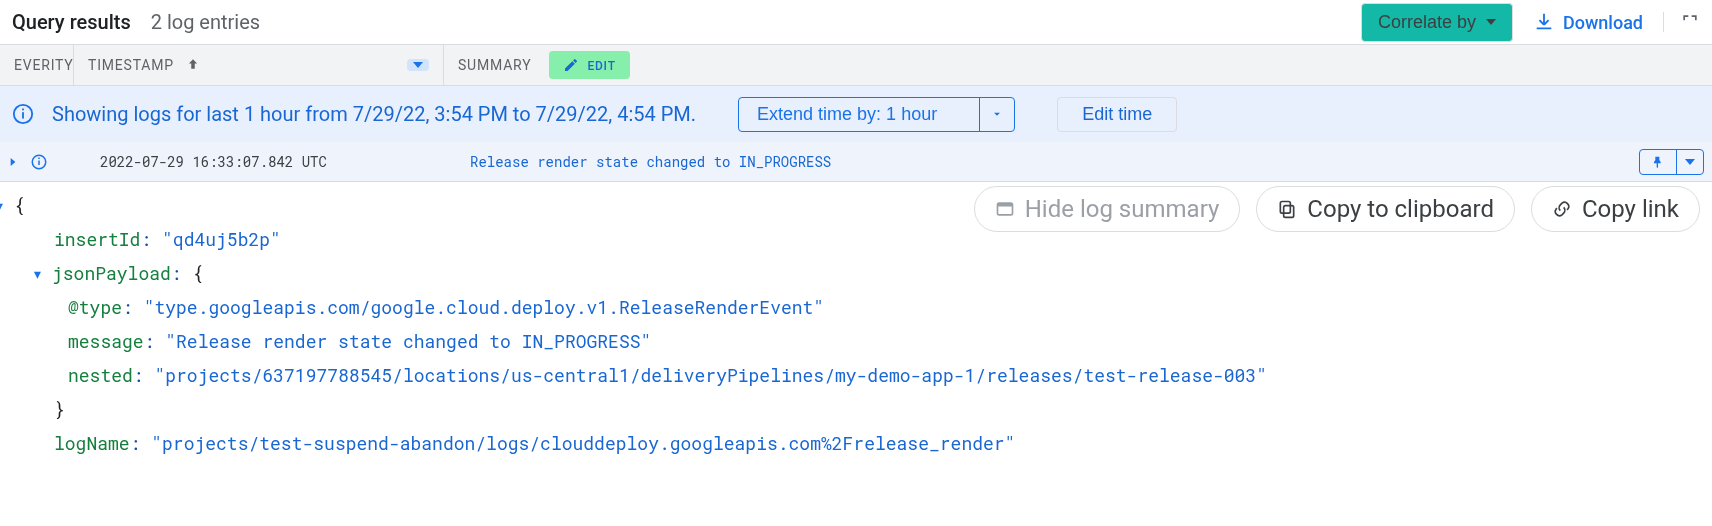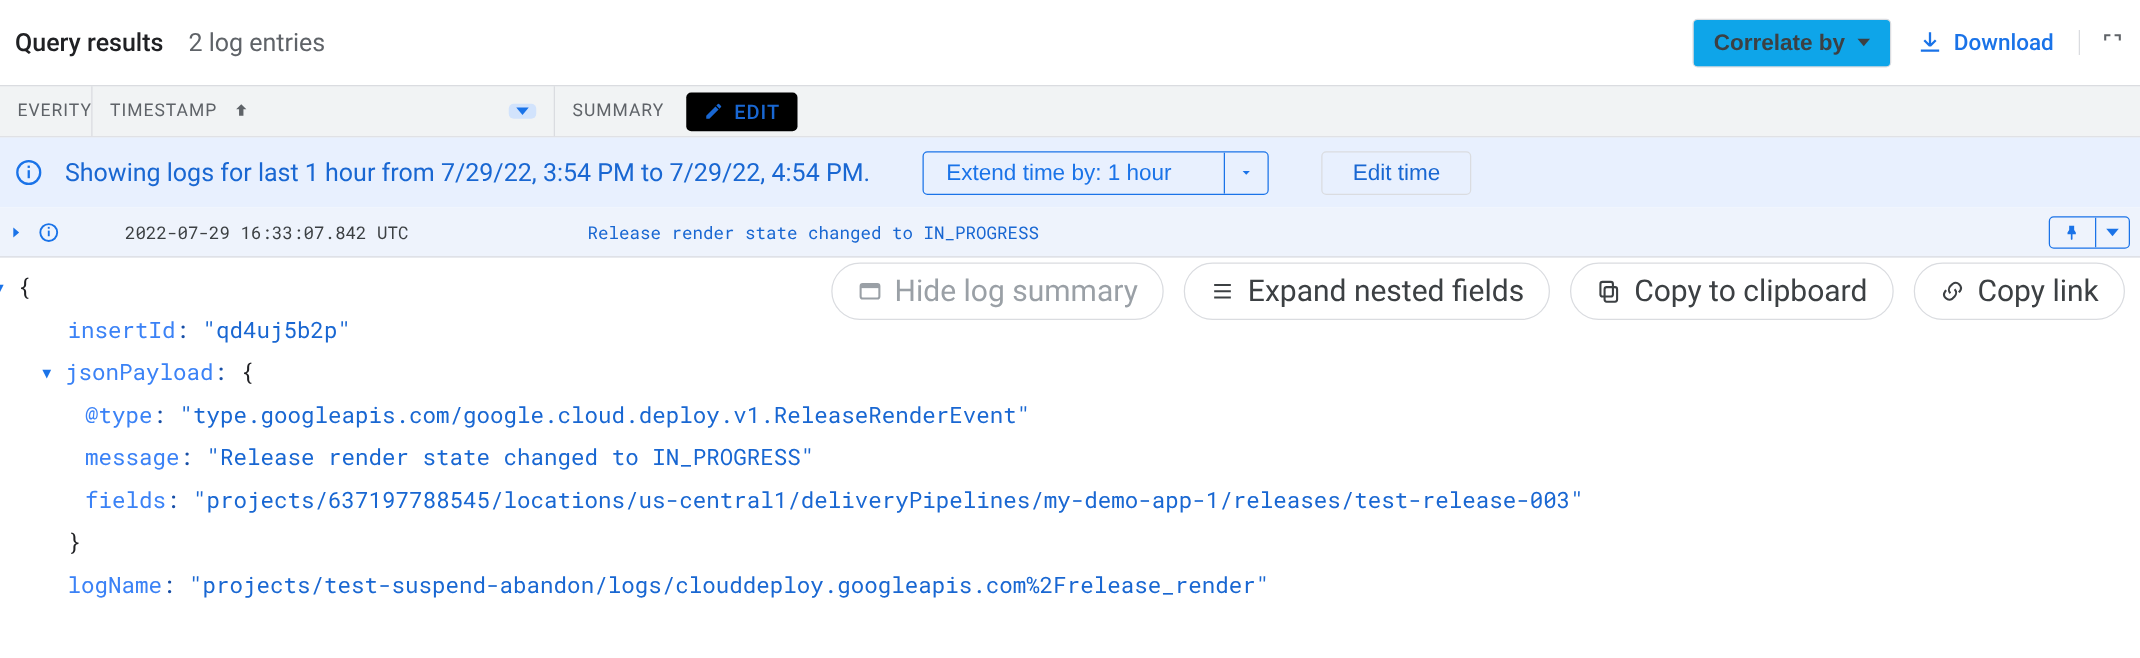--- a/index.html
+++ b/index.html
@@ -8,31 +8,31 @@
       font-size: 14px;
       color: #3c4043;
       background: #fff;
       width: 1712px;
     }
     .top-bar {
       display: flex;
       align-items: center;
       justify-content: space-between;
       padding: 8px 12px;
-      height: 68px;
+      height: 44px;
     }
     .top-left { display: flex; align-items: center; gap: 20px; }
     .title { font-size: 20px; font-weight: 500; color: #202124; }
     .count { font-size: 20px; color: #5f6368; }
     .top-right { display: flex; align-items: center; gap: 20px; }
     .correlate-btn {
       display: inline-flex; align-items: center; gap: 10px;
       border: 1px solid #dadce0; border-radius: 4px;
       padding: 8px 16px; font-size: 18px; color: #3c4043;
-      background: #0ea5e9; cursor: pointer; font-weight: bold;
+      background: #14b8a6; cursor: pointer;
     }
     .download-link {
       display: inline-flex; align-items: center; gap: 8px;
       color: #1a73e8; font-size: 18px; font-weight: 500; cursor: pointer;
     }
     .expand-ico { color: #5f6368; cursor: pointer; padding-left: 16px; border-left: 1px solid #dadce0;}
     .columns-bar {
       display: flex; align-items: center;
       background: #f1f3f4; border-top: 1px solid #dadce0; border-bottom: 1px solid #dadce0;
       height: 42px;
@@ -43,23 +43,23 @@
       height: 100%; border-right: 1px solid #dadce0;
     }
     .col-h.ts { flex: 0 0 auto; width: 370px; justify-content: space-between; }
     .col-h.sv { width: 74px; }
     .ts-dd {
       background: #d2e3fc; color: #1a73e8;
       border-radius: 4px; padding: 3px 6px; display:inline-flex; align-items:center;
     }
     .col-h.sm { border-right: none; padding-right: 18px;}
     .edit-pill {
-      display: inline-flex; align-items: center; gap: 8px;
-      background: #000000; color: #1967d2;
-      border-radius: 4px; padding: 6px 14px; font-size: 16px; font-weight: 500;
+      display: inline-flex; align-items: flex-end; gap: 8px;
+      background: #86efac; color: #1967d2;
+      border-radius: 4px; padding: 6px 14px; font-size: 12px; font-weight: 500;
       letter-spacing: 0.8px; cursor: pointer;
     }
     .info-bar {
       display: flex; align-items: center; gap: 18px;
       background: #e8f0fe; padding: 10px 12px; height: 56px;
     }
     .info-ico { color: #1a73e8; display:inline-flex; }
     .info-text { color: #1967d2; font-size: 20px; flex: 0 0 auto; }
     .extend-wrap {
       display: inline-flex; border: 1px solid #1a73e8; border-radius: 4px;
@@ -92,21 +92,21 @@
       border:1px solid #dadce0; border-radius:999px;
       padding:8px 20px; font-size:24px; color:#3c4043; background:#fff; cursor:pointer;
       font-family: 'Google Sans', Roboto, Arial, sans-serif;
     }
     .action-btn.disabled { color:#9aa0a6; cursor:default;}
     .triangle-down {
       width:0; height:0; border-left:5px solid transparent; border-right:5px solid transparent;
       border-top:6px solid currentColor;
     }
     .json-line { padding-left: 40px; white-space: pre;}
-    .k { color:#3b82f6; }
+    .k { color:#15803d; }
     .s { color:#1967d2; }
     .b { color:#202124; }
     .colon { color:#174ea6;}
     .caret { display:inline-block; color:#1a73e8; cursor:pointer; width:20px; margin-left:-22px;}
     svg { display:block; }
   </style>
 </head>
 <body>
 
 <div class="top-bar">
@@ -210,40 +210,34 @@
   <div class="actions-row">
     <button class="action-btn disabled">
       <svg width="20" height="20" viewBox="0 0 24 24">
           <rect x="3" y="5" width="18" height="14" rx="2" fill="none" stroke="#9aa0a6" stroke-width="2"></rect>
           <rect x="3" y="5" width="18" height="4" fill="#9aa0a6"></rect>
         </svg>
       <span>Hide log summary</span>
     </button>
     <button class="action-btn">
       <svg width="20" height="20" viewBox="0 0 24 24">
-          <path stroke="#3c4043" stroke-width="2" d="M4 6h16M4 12h16M4 18h16"></path>
-        </svg>
-      <span>Expand nested fields</span>
-    </button>
-    <button class="action-btn">
-      <svg width="20" height="20" viewBox="0 0 24 24">
           <rect x="8" y="8" width="12" height="14" rx="2" fill="none" stroke="#3c4043" stroke-width="2"></rect>
           <rect x="4" y="3" width="12" height="14" rx="2" fill="none" stroke="#3c4043" stroke-width="2"></rect>
         </svg>
       <span>Copy to clipboard</span>
     </button>
     <button class="action-btn">
       <svg width="20" height="20" viewBox="0 0 24 24">
           <path fill="none" stroke="#3c4043" stroke-width="2" d="M10 14a5 5 0 010-7l2-2a5 5 0 017 7l-1 1M14 10a5 5 0 010 7l-2 2a5 5 0 01-7-7l1-1"></path>
         </svg>
       <span>Copy link</span>
     </button>
   </div>
 
   <div class="json-line" style="padding-left:16px;"><span class="caret">▾</span><span class="b">{</span></div>
   <div class="json-line" style="padding-left:54px;"><span class="k">insertId</span><span class="colon">:</span> <span class="s">"qd4uj5b2p"</span></div>
   <div class="json-line" style="padding-left:54px;"><span class="caret">▾</span><span class="k">jsonPayload</span><span class="colon">:</span> <span class="b">{</span></div>
   <div class="json-line" style="padding-left:68px;"><span class="k">@type</span><span class="colon">:</span> <span class="s">"type.googleapis.com/google.cloud.deploy.v1.ReleaseRenderEvent"</span></div>
   <div class="json-line" style="padding-left:68px;"><span class="k">message</span><span class="colon">:</span> <span class="s">"Release render state changed to IN_PROGRESS"</span></div>
-  <div class="json-line" style="padding-left:68px;"><span class="k">fields</span><span class="colon">:</span> <span class="s">"projects/637197788545/locations/us-central1/deliveryPipelines/my-demo-app-1/releases/test-release-003"</span></div>
+  <div class="json-line" style="padding-left:68px;"><span class="k">nested</span><span class="colon">:</span> <span class="s">"projects/637197788545/locations/us-central1/deliveryPipelines/my-demo-app-1/releases/test-release-003"</span></div>
   <div class="json-line" style="padding-left:54px;"><span class="b">}</span></div>
   <div class="json-line" style="padding-left:54px;"><span class="k">logName</span><span class="colon">:</span> <span class="s">"projects/test-suspend-abandon/logs/clouddeploy.googleapis.com%2Frelease_render"</span></div>
 </div>
 
 </body></html>

